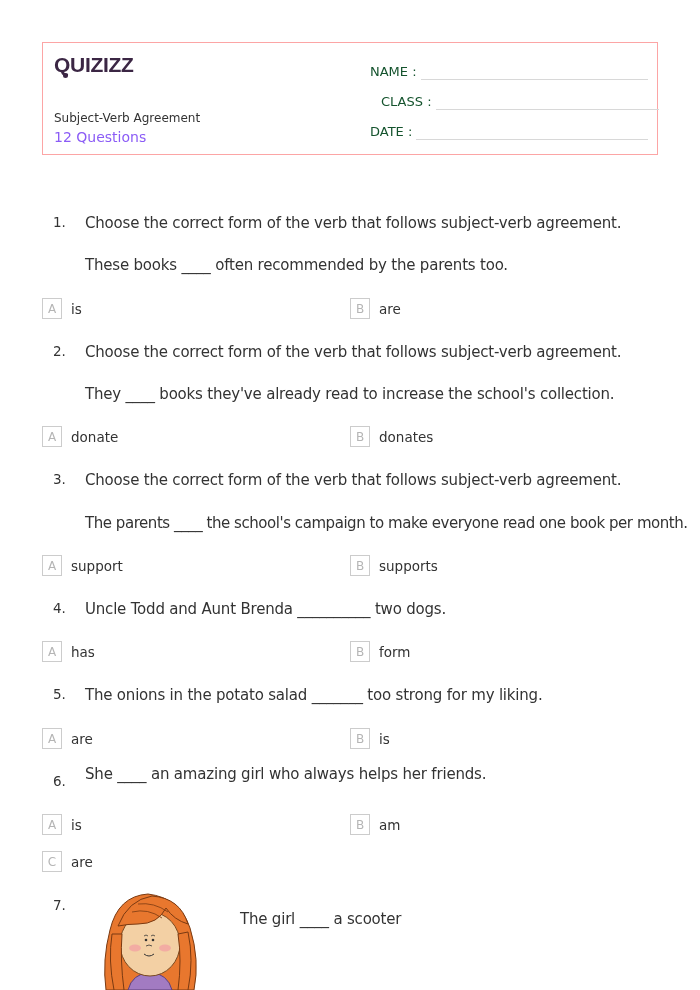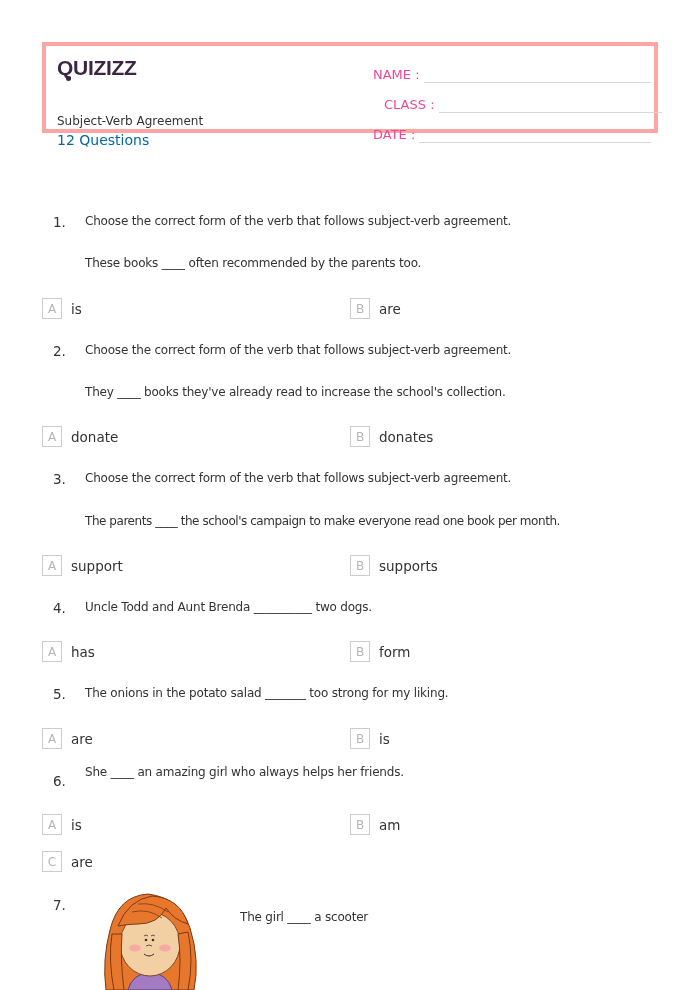--- a/index.html
+++ b/index.html
@@ -5,54 +5,54 @@
     * { box-sizing: border-box; margin: 0; padding: 0; }
     html, body {
       width: 700px; height: 990px; overflow: hidden;
       background: #ffffff;
       font-family: "DejaVu Sans", "Liberation Sans", sans-serif;
       color: #333333;
     }
     .page { position: relative; width: 700px; height: 990px; }
 
     .header-box {
-      position: absolute; left: 42px; top: 42px; width: 616px; height: 91px;
-      border: 4px solid #fca5a5;
+      position: absolute; left: 42px; top: 42px; width: 616px; height: 113px;
+      border: 1px solid #fca5a5;
     }
     .logo {
       position: absolute; left: 11px; top: 10px;
       font-family: "Liberation Sans", sans-serif;
       font-weight: bold; font-size: 21px; letter-spacing: -0.3px;
       color: #3b2644;
     }
     .logo .q { position: relative; display: inline-block; }
     .logo .q::after {
       content: ""; position: absolute; left: 9px; bottom: -1px;
       width: 5px; height: 5px; border-radius: 50%; background: #3b2644;
     }
     .quiz-title {
       position: absolute; left: 11px; top: 68px;
       font-size: 12px; color: #333;
     }
     .quiz-count {
       position: absolute; left: 11px; top: 86px;
-      font-size: 14px; color: #0369a1;
+      font-size: 14px; color: #8b5cf6;
     }
     .field-row {
       position: absolute; left: 327px; width: 278px; height: 22px;
       display: flex; align-items: flex-end;
     }
-    .field-label { font-size: 13px; color: #ec4899; white-space: nowrap; padding-bottom: 1px; }
+    .field-label { font-size: 13px; color: #14532d; white-space: nowrap; padding-bottom: 1px; }
     .field-line { flex: 1; border-bottom: 1px solid #d8d8d8; margin-left: 4px; height: 14px; }
 
     .num {
       position: absolute; left: 53px; font-size: 13.5px; color: #333;
     }
     .qtext {
-      position: absolute; left: 85px; font-size: 12px; color: #333; white-space: nowrap;
+      position: absolute; left: 85px; font-size: 15px; color: #333; white-space: nowrap;
       letter-spacing: -0.2px;
     }
     .opt { position: absolute; display: flex; align-items: center; }
     .opt-box {
       width: 20px; height: 21px; border: 1px solid #cccccc;
       display: flex; align-items: center; justify-content: center;
       font-size: 12px; color: #b5b5b5;
     }
     .opt-text { margin-left: 9px; font-size: 13.5px; color: #333; }
     .opt.col-a { left: 42px; }

